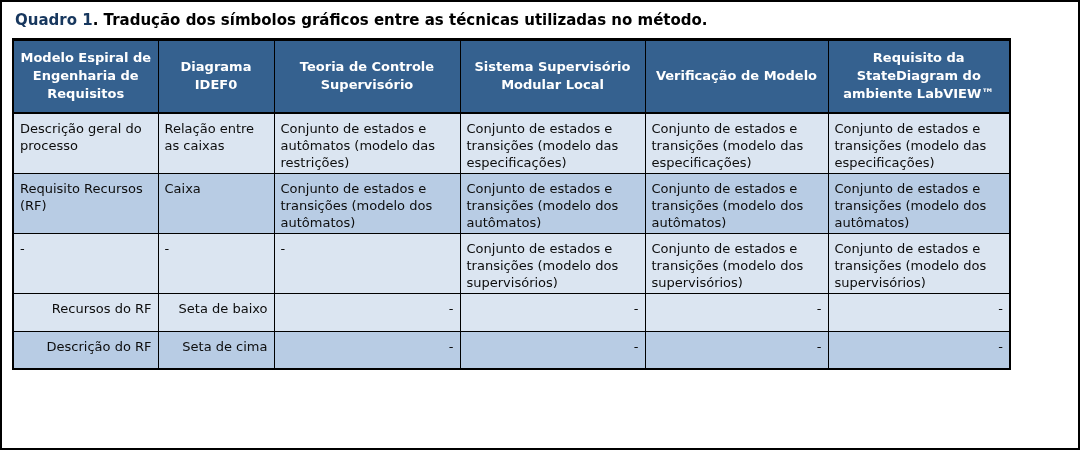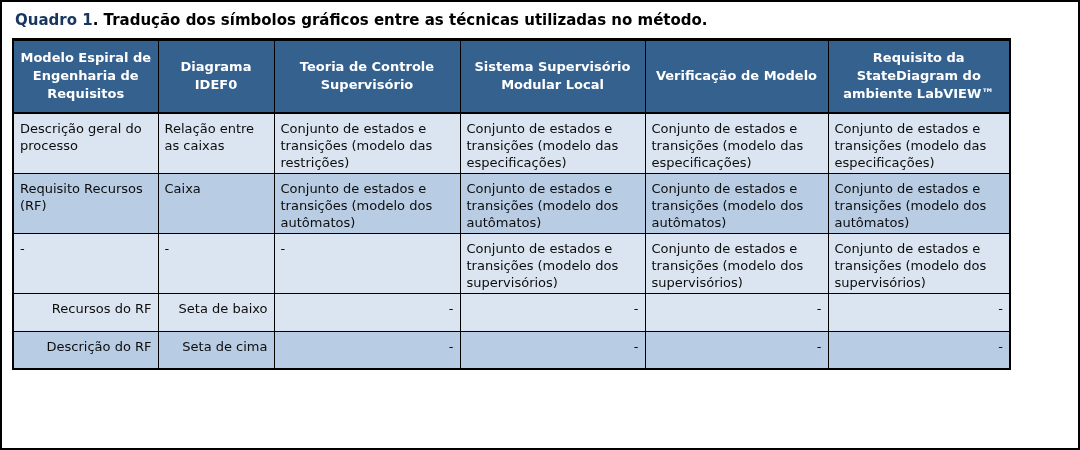--- a/index.html
+++ b/index.html
@@ -88,21 +88,21 @@
           <th>Teoria de Controle Supervisório</th>
           <th>Sistema Supervisório Modular Local</th>
           <th>Verificação de Modelo</th>
           <th>Requisito da StateDiagram do ambiente LabVIEW™</th>
         </tr>
     </thead>
     <tbody id="table-body">
         <tr class="light tall">
           <td>Descrição geral do processo</td>
           <td>Relação entre as caixas</td>
-          <td>Conjunto de estados e transições (modelo das restrições)</td>
+          <td>Conjunto de estados e autômatos (modelo das restrições)</td>
           <td>Conjunto de estados e transições (modelo das especificações)</td>
           <td>Conjunto de estados e transições (modelo das especificações)</td>
           <td>Conjunto de estados e transições (modelo das especificações)</td>
         </tr>
         <tr class="dark tall">
           <td>Requisito Recursos (RF)</td>
           <td>Caixa</td>
           <td>Conjunto de estados e transições (modelo dos autômatos)</td>
           <td>Conjunto de estados e transições (modelo dos autômatos)</td>
           <td>Conjunto de estados e transições (modelo dos autômatos)</td>

